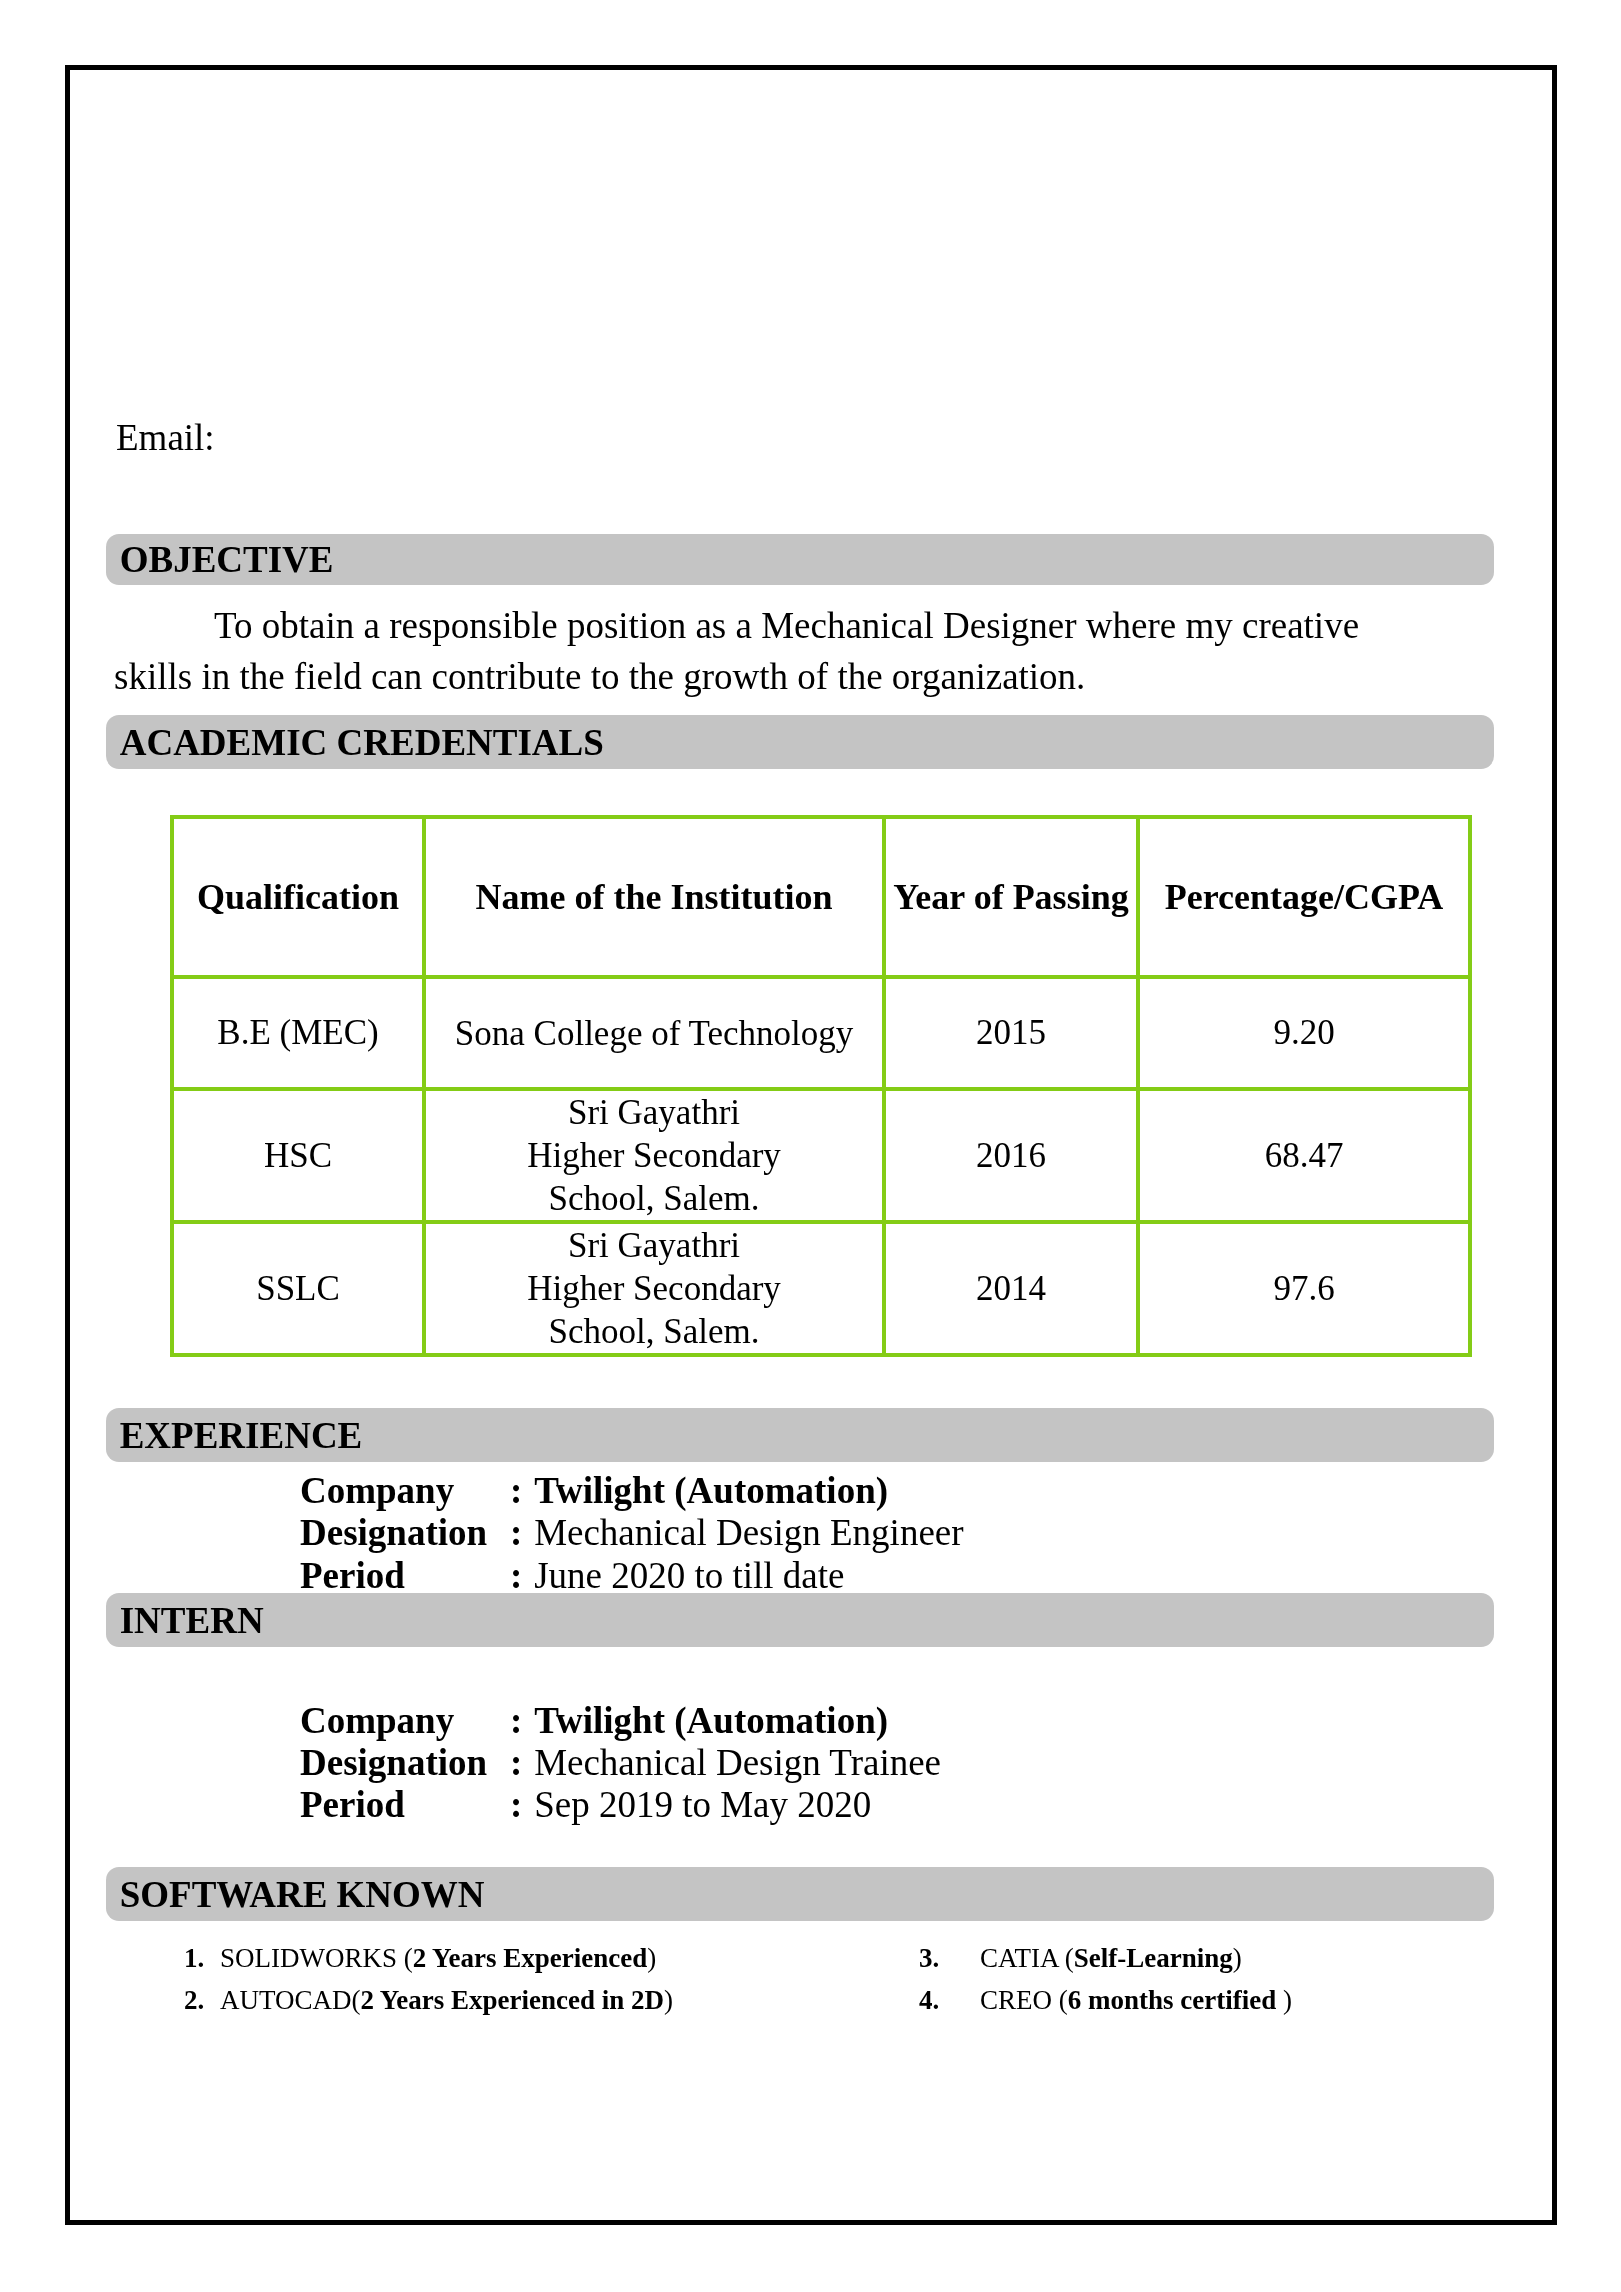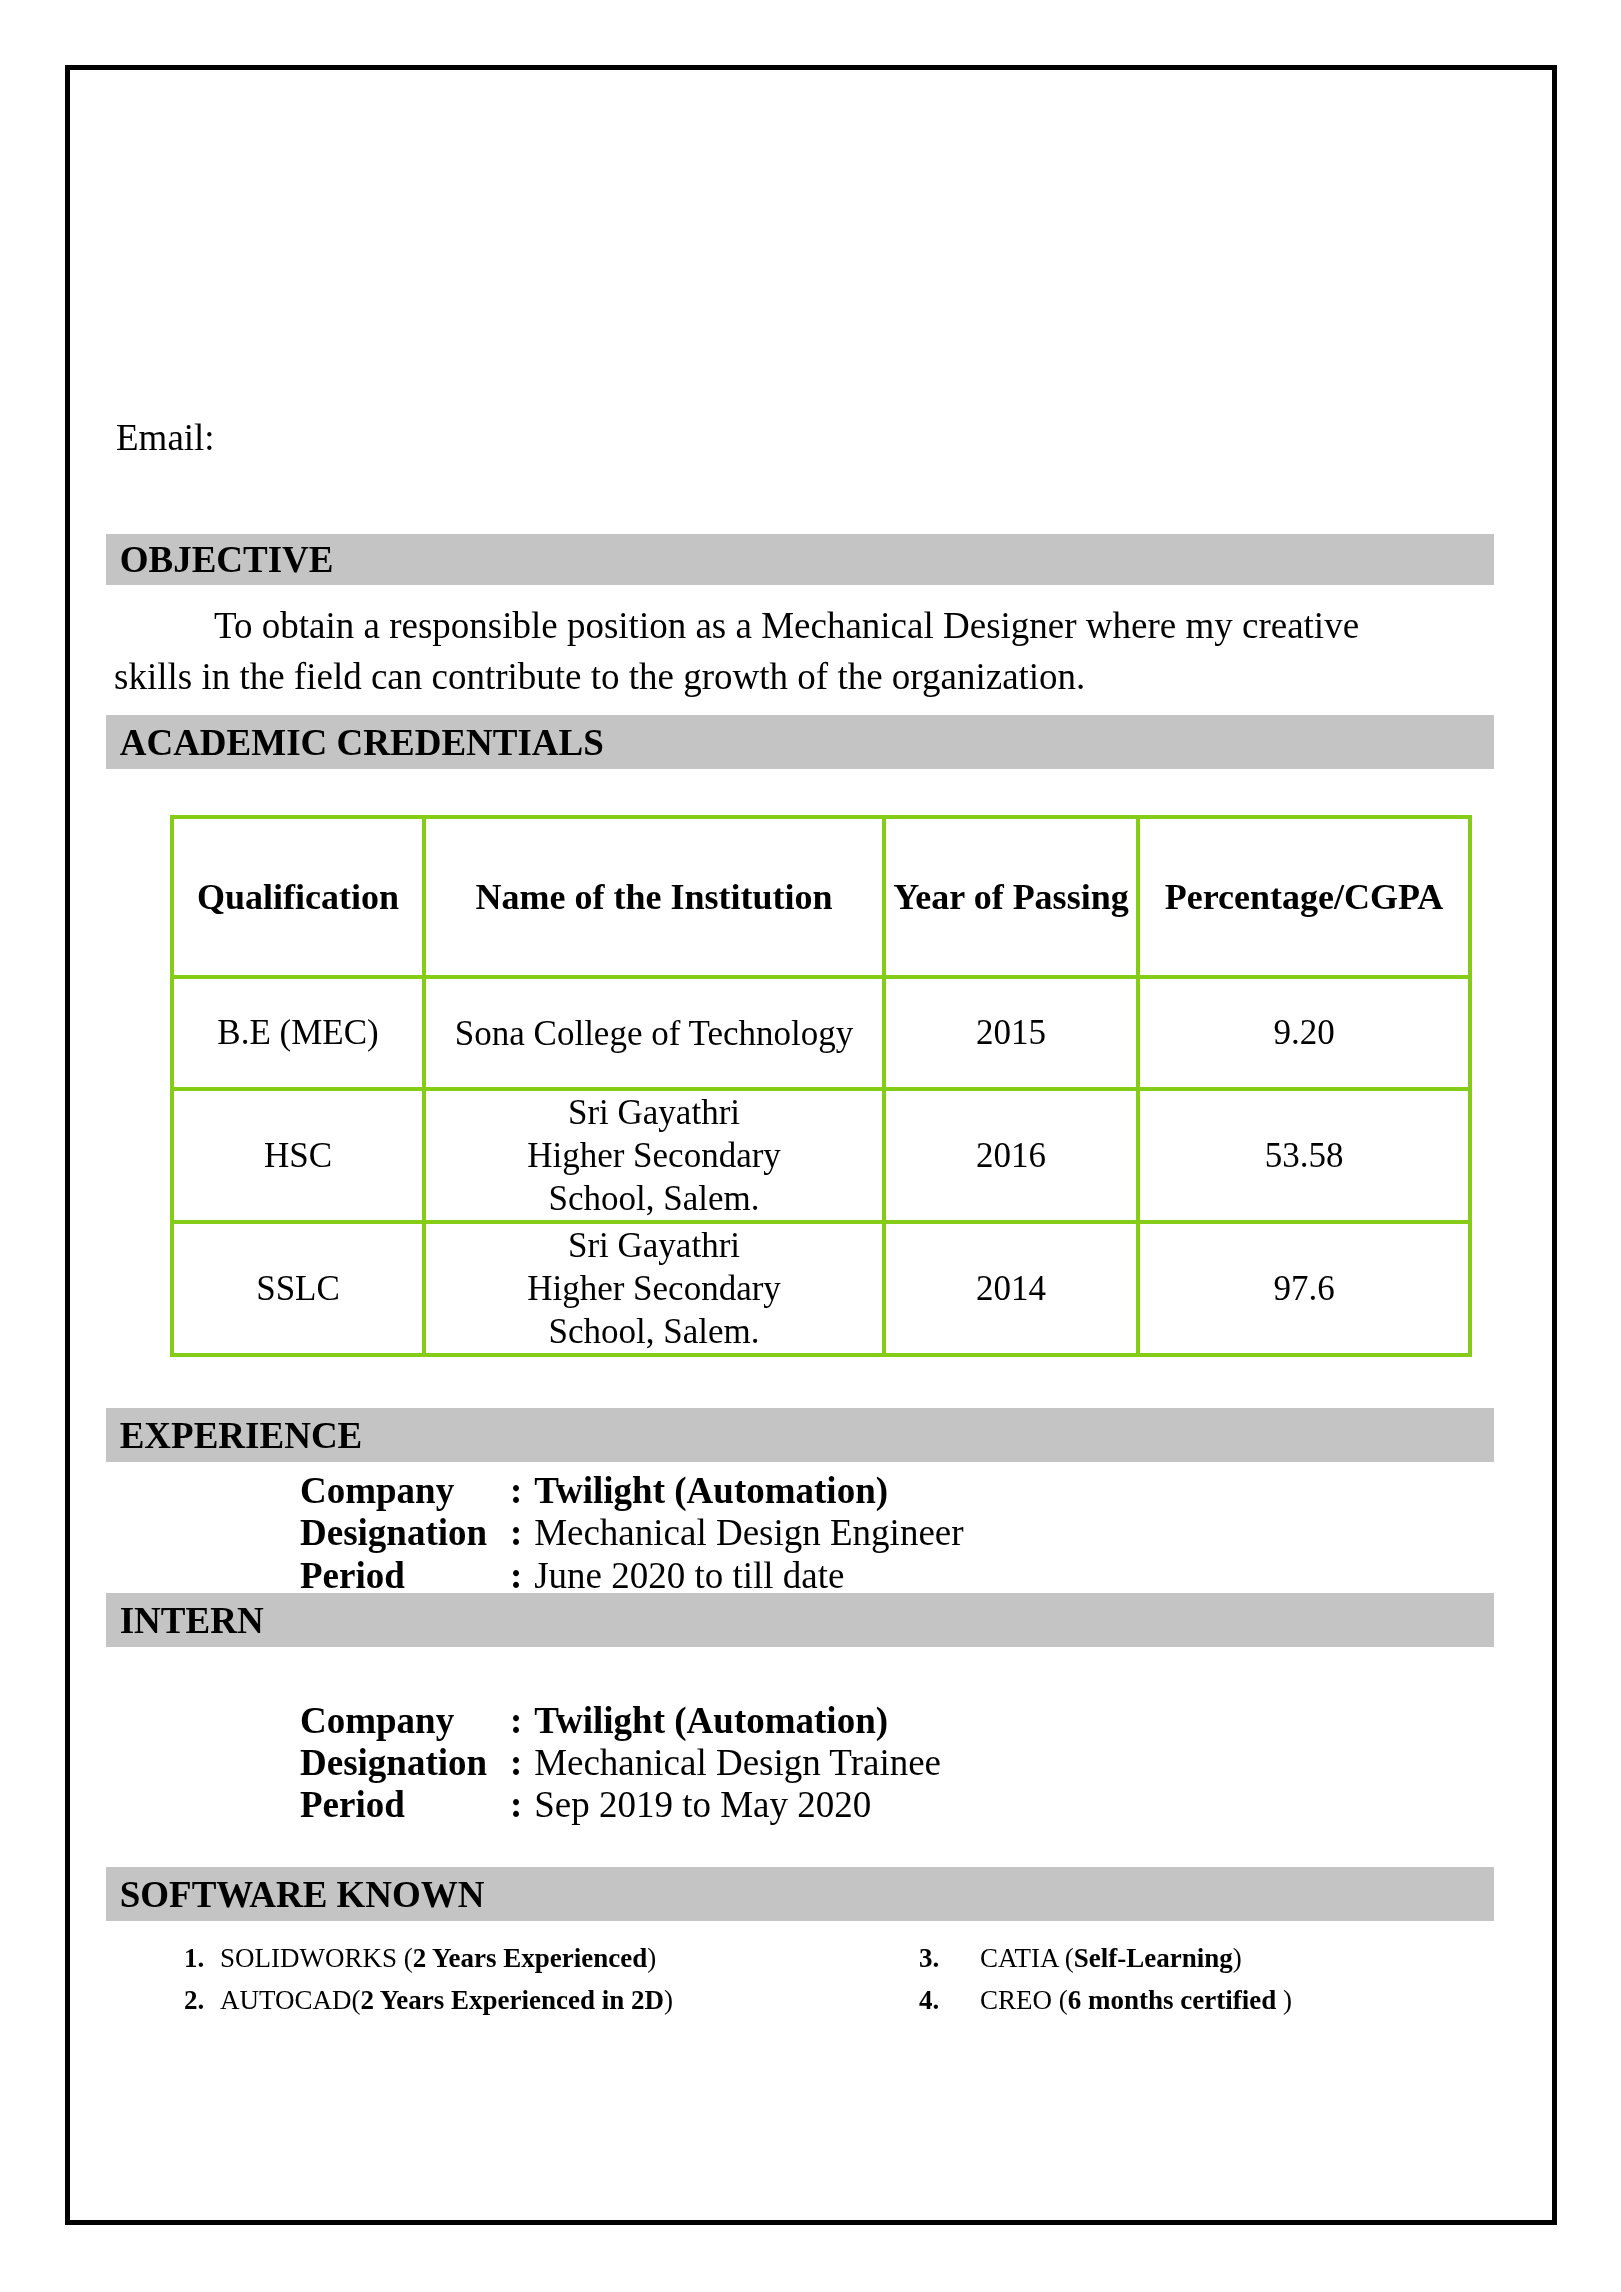--- a/index.html
+++ b/index.html
@@ -28,20 +28,21 @@
 
   .bar {
     position:absolute;
     left:106px; width:1388px; height:54px;
     background:#c4c4c4;
     font-weight:bold; font-size:37px;
     display:flex; align-items:center;
     padding-left:13.7px;
     box-sizing:border-box;
     white-space:nowrap;
+    border-radius:13px;
   }
   #bar-objective  { top:534px; height:51px; }
   #bar-academic   { top:715px; }
   #bar-experience { top:1408px; }
   #bar-intern     { top:1593px; }
   #bar-software   { top:1867px; }
 
   .objective-text {
     position:absolute;
     left:114px; top:600px; width:1343px;
@@ -131,21 +132,21 @@
     <td>9.20</td>
   </tr>
   <tr style="height:132px">
     <td>HSC</td>
     <td>
       <div class="inst-line">Sri Gayathri</div>
       <div class="inst-line">Higher Secondary</div>
       <div class="inst-line">School, Salem.</div>
     </td>
     <td>2016</td>
-    <td>53.58</td>
+    <td>68.47</td>
   </tr>
   <tr style="height:129px">
     <td>SSLC</td>
     <td>
       <div class="inst-line">Sri Gayathri</div>
       <div class="inst-line">Higher Secondary</div>
       <div class="inst-line">School, Salem.</div>
     </td>
     <td>2014</td>
     <td>97.6</td>

